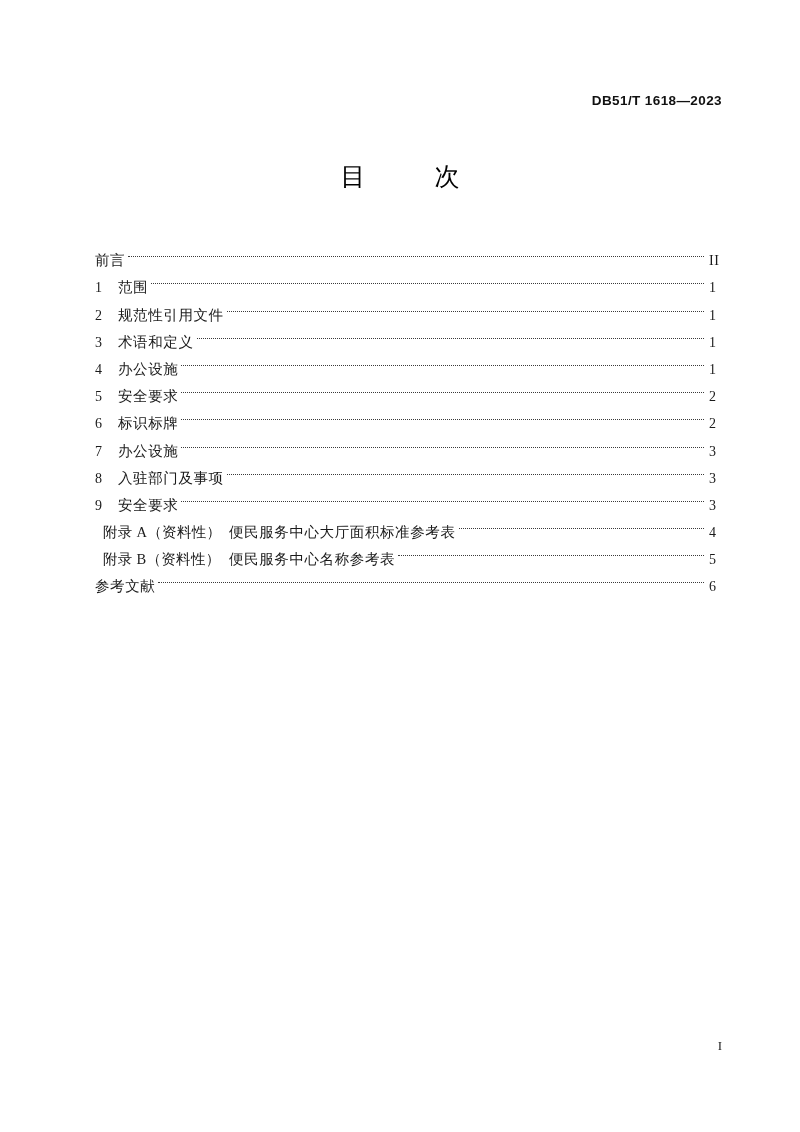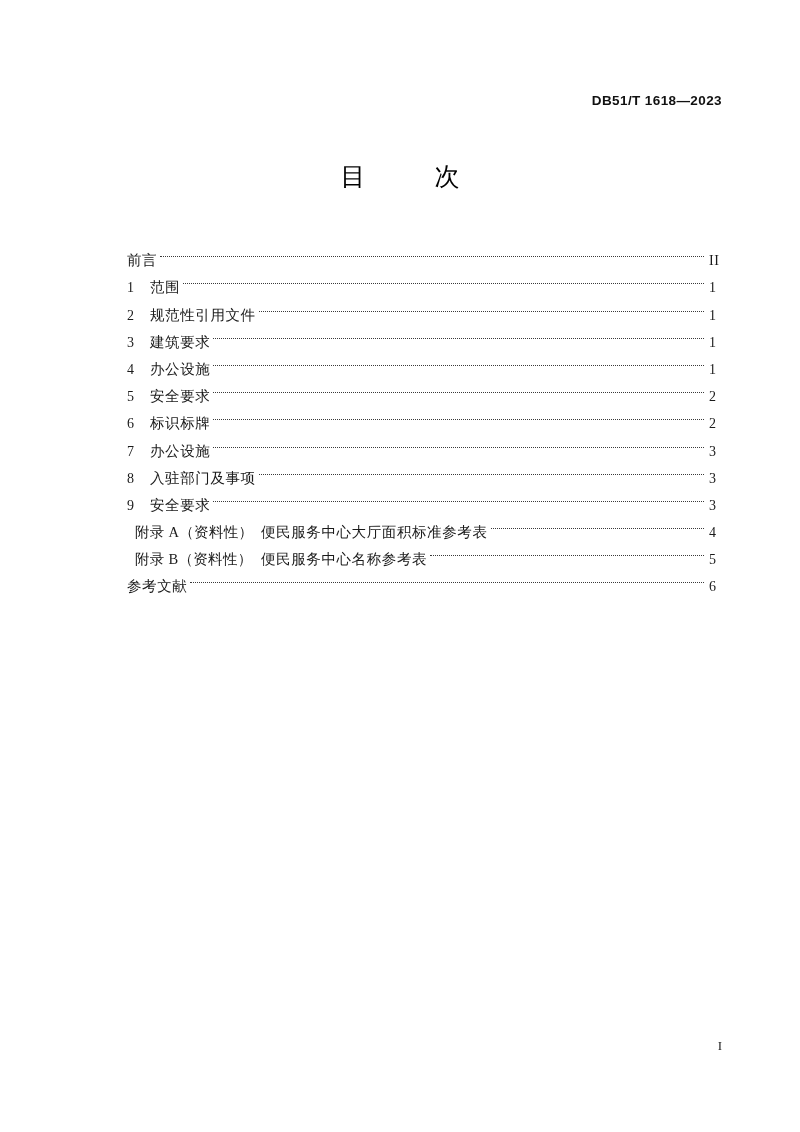--- a/index.html
+++ b/index.html
@@ -62,21 +62,20 @@
   }
 
   .toc-row {
     display: flex;
     align-items: baseline;
     height: 27.2px;
     font-size: 14.5px;
     line-height: 27.2px;
     white-space: nowrap;
     color: #1a1a1a;
-    margin-left: 32px;
   }
 
   
   .toc-num {
     flex: 0 0 auto;
     width: 23px;
     font-family: "Liberation Serif", "DejaVu Serif", serif;
     font-size: 14px;
     text-align: left;
   }
@@ -161,21 +160,21 @@
 
     <div class="toc-row">
       <span class="toc-num">2</span>
       <span class="toc-label">规范性引用文件</span>
       <span class="toc-leader"></span>
       <span class="toc-page">1</span>
     </div>
 
     <div class="toc-row">
       <span class="toc-num">3</span>
-      <span class="toc-label">建筑要求</span>
+      <span class="toc-label">术语和定义</span>
       <span class="toc-leader"></span>
       <span class="toc-page">1</span>
     </div>
 
     <div class="toc-row">
       <span class="toc-num">4</span>
       <span class="toc-label">办公设施</span>
       <span class="toc-leader"></span>
       <span class="toc-page">1</span>
     </div>

